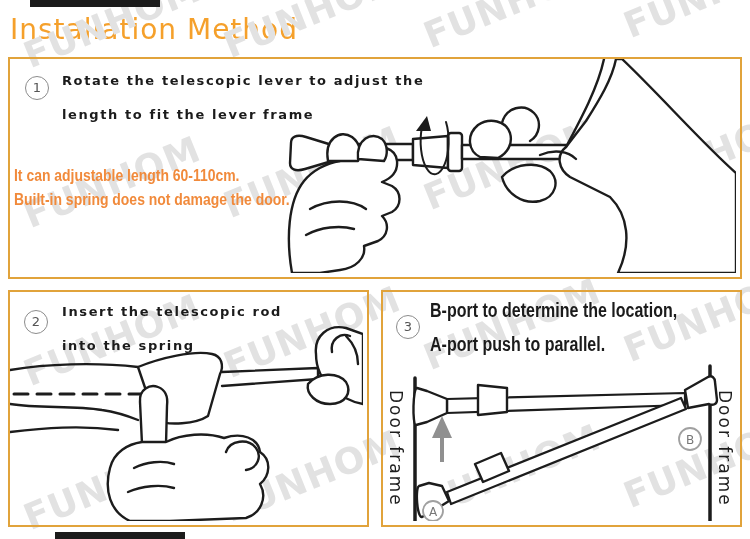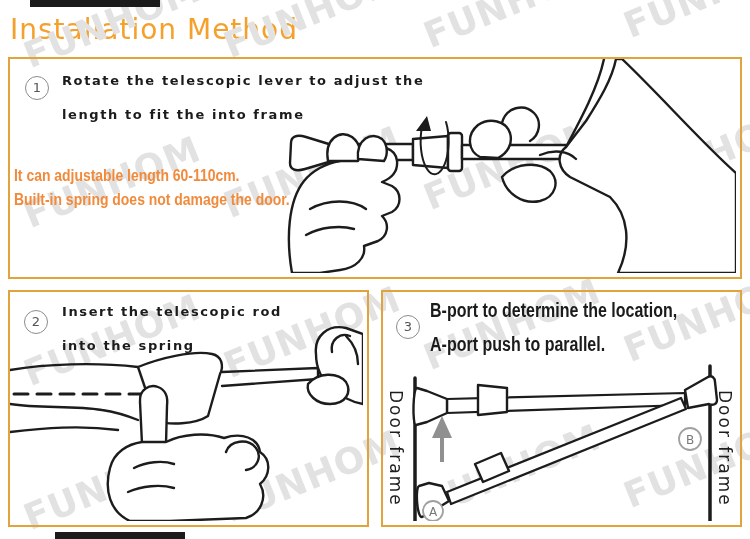--- a/index.html
+++ b/index.html
@@ -105,21 +105,21 @@
     <path class="inkfill" d="M 612,0 C 648,34 694,86 726,114 L 726,214 L 608,214 C 622,184 618,156 600,138 L 560,118 C 548,110 546,96 556,88 L 576,62 C 590,40 602,20 606,0 Z"></path>
     <path class="ink" d="M556,88 C572,58 588,28 594,0"></path>
     <path class="inkfill" d="M 470,98 C 458,92 456,76 468,66 C 480,58 496,62 500,74 C 503,84 498,94 488,99 Z"></path>
     <path class="ink" d="M 492,64 C 496,48 514,44 524,54 C 532,62 530,76 520,82"></path>
     <path class="inkfill" d="M 492,118 C 504,104 528,102 540,112 C 550,122 546,138 530,142 C 512,146 496,134 492,118 Z"></path>
     <path class="ink" d="M530,96 C544,90 558,92 566,100"></path>
   </svg>
 
   <div class="abs step-circle" style="left:15px;top:17px;">1</div>
   <div class="abs hline h-wide" style="left:52px;top:14px;">Rotate the telescopic lever to adjust the</div>
-  <div class="abs hline h-wide" style="left:52px;top:48px;">length to fit the into frame</div>
+  <div class="abs hline h-wide" style="left:52px;top:48px;">length to fit the lever frame</div>
   <div class="abs tip" style="left:4px;top:107px;">It can adjustable length 60-110cm.</div>
   <div class="abs tip" style="left:4px;top:131px;">Built-in spring does not damage the door.</div>
 </div>
 
 <div class="abs panel" id="panel-2">
 
   <svg width="353" height="229" viewBox="0 0 353 229">
 
     <path class="ink" d="M0,78 C36,72 84,70 128,75"></path>
     <path class="ink" stroke-dasharray="14 9" style="stroke-width:3" d="M4,102 H198"></path>

